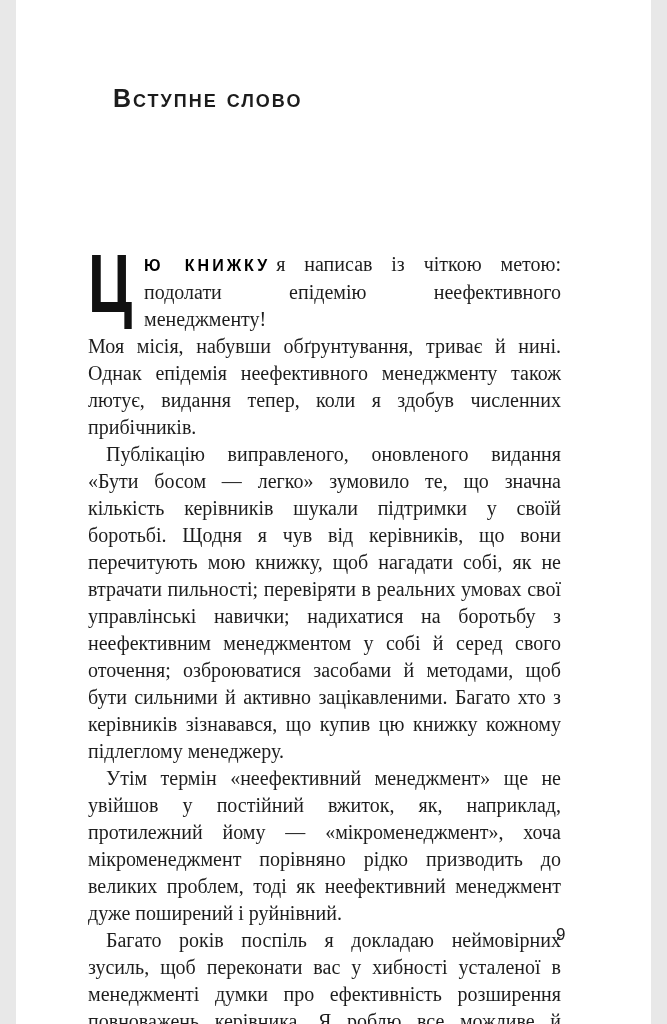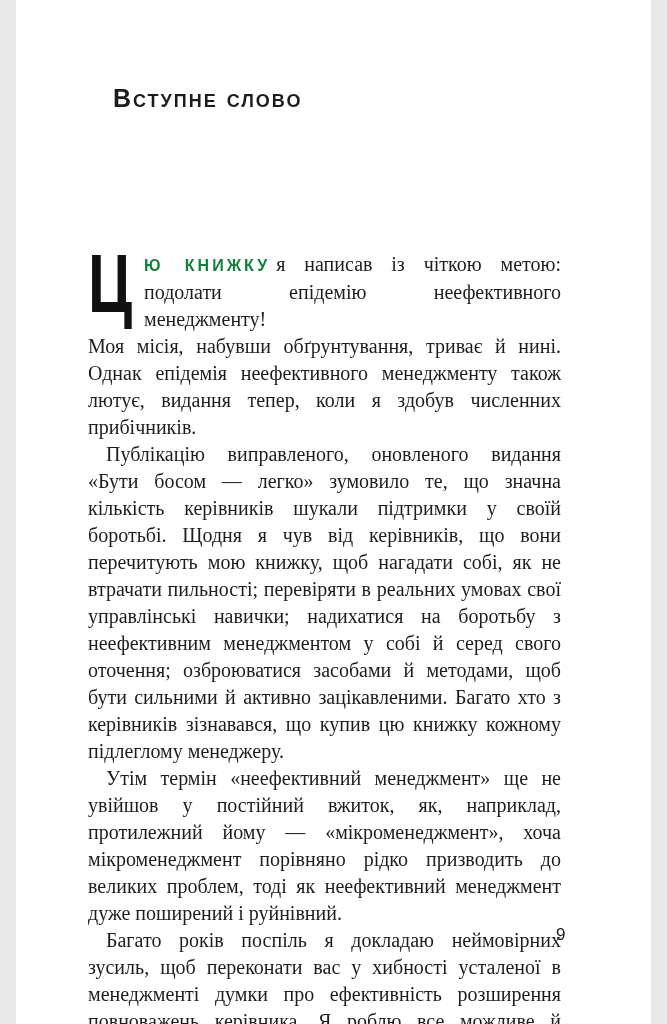--- a/index.html
+++ b/index.html
@@ -55,21 +55,21 @@
     transform-origin: 0 0;
     color: #111111;
   }
   .lead-in {
     font-family: "Liberation Sans", "DejaVu Sans", sans-serif;
     font-weight: 700;
     font-size: 16px;
     letter-spacing: 3px;
     text-transform: uppercase;
     margin-right: 6px;
-    color: #15803d;
+    color: #000000;
   }
   p.para {
     margin: 0;
     text-indent: 18px;
   }
   p.para.no-indent {
     text-indent: 0;
   }
   .folio {
     position: absolute;

